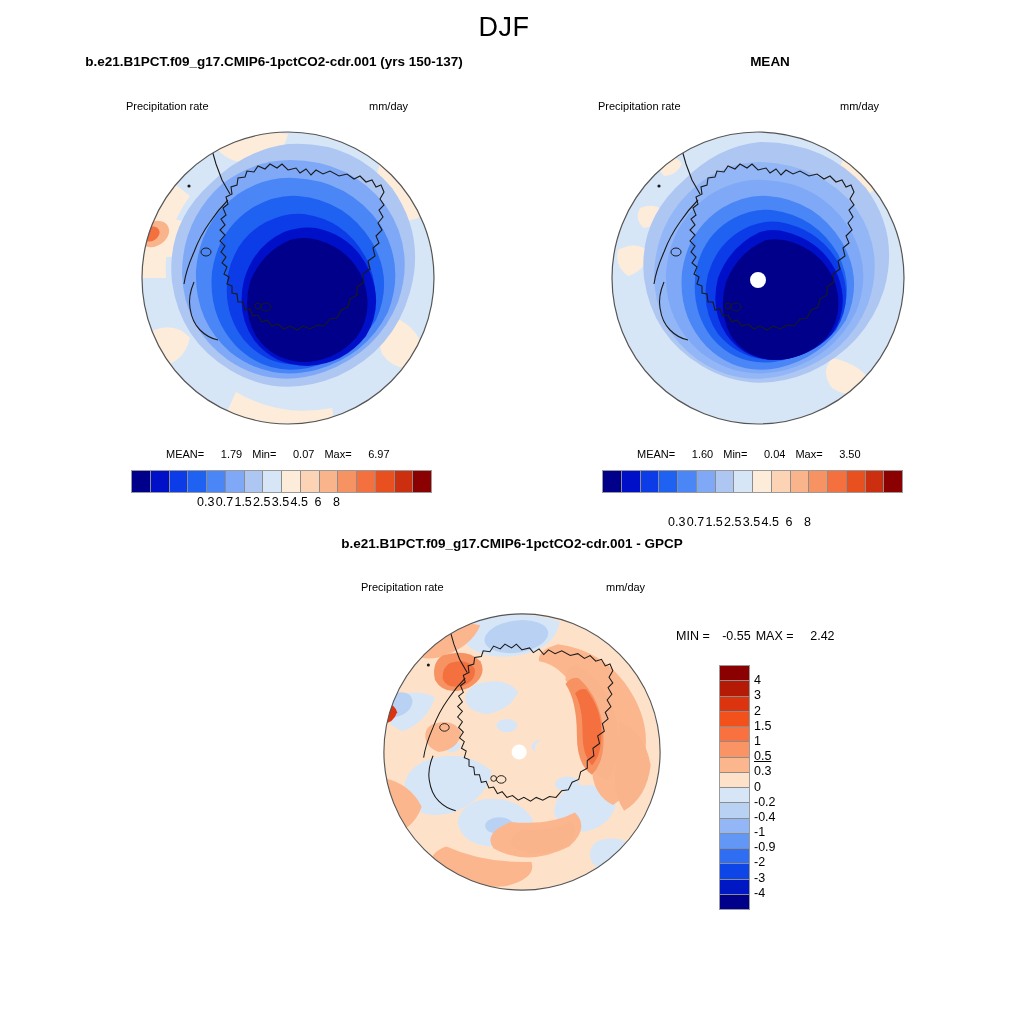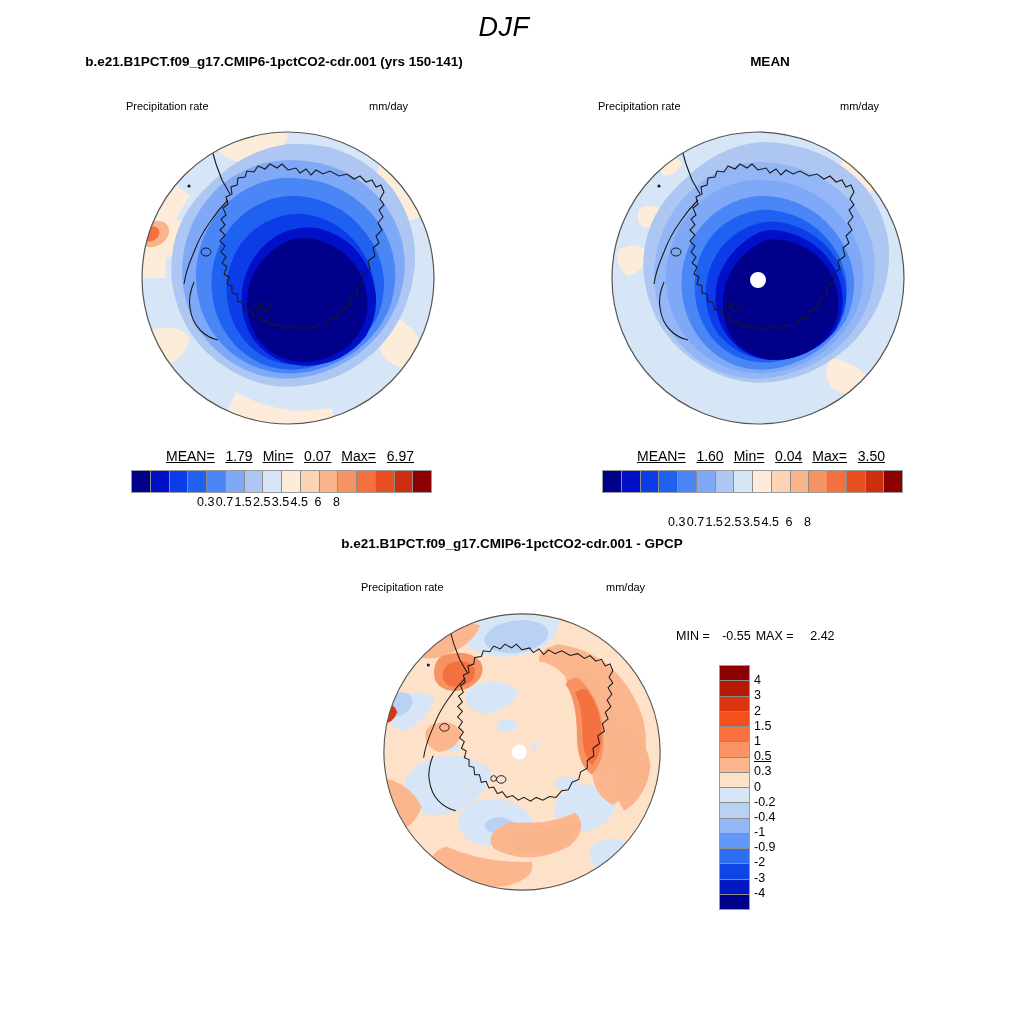--- a/index.html
+++ b/index.html
@@ -17,21 +17,20 @@
   }
   .abs { position: absolute; }
 
   
   #main-title {
     left: 0; top: 12px; width: 1008px;
     text-align: center;
     font-size: 27px;
     font-weight: 400;
     letter-spacing: 0.5px;
-    font-style: italic;
   }
   .panel-title {
     font-size: 13.5px;
     font-weight: bold;
     text-align: center;
     white-space: nowrap;
   }
   #title-left  { left: 44px;  top: 54px; width: 460px; text-align: center; }
   #title-right { left: 600px; top: 54px; width: 340px; text-align: center; }
   #title-diff  { left: 212px; top: 536px; width: 600px; text-align: center; }
@@ -49,25 +48,24 @@
   #unit-diff  { left: 606px; top: 581px; }
 
   
   .map { display: block; }
   #map-left  { left: 140px; top: 130px; }
   #map-right { left: 610px; top: 130px; }
   #map-diff  { left: 382px; top: 612px; }
 
   
   .stats-row {
-    font-size: 14px;
+    font-size: 11px;
     white-space: nowrap;
     display: flex;
     align-items: flex-start;
-    text-decoration: underline;
   }
   .stats-row .lbl { margin-right: 4px; }
   .stats-row .val { min-width: 34px; text-align: right; margin-right: 10px; }
   #stats-left  { left: 166px; top: 448px; }
   #stats-right { left: 637px; top: 448px; }
 
   
   .cbar-h {
     height: 21px;
     display: flex;
@@ -130,21 +128,21 @@
     align-items: baseline;
   }
   #minmax-diff .val { min-width: 36px; text-align: right; }
   #minmax-diff .sp { display: inline-block; width: 5px; }
 </style>
 </head>
 <body>
 
 <div class="abs" id="main-title">DJF</div>
 
-<div class="abs panel-title" id="title-left">b.e21.B1PCT.f09_g17.CMIP6-1pctCO2-cdr.001 (yrs 150-141)</div>
+<div class="abs panel-title" id="title-left">b.e21.B1PCT.f09_g17.CMIP6-1pctCO2-cdr.001 (yrs 150-137)</div>
 
 <div class="abs varname" id="var-left">Precipitation rate</div>
 <div class="abs units" id="unit-left">mm/day</div>
 
 <svg class="abs map" id="map-left" width="296" height="296" viewBox="0 0 296 296">
   <defs>
     <clipPath id="clipL">
         <circle cx="148" cy="148" r="146"></circle>
       </clipPath>
 

